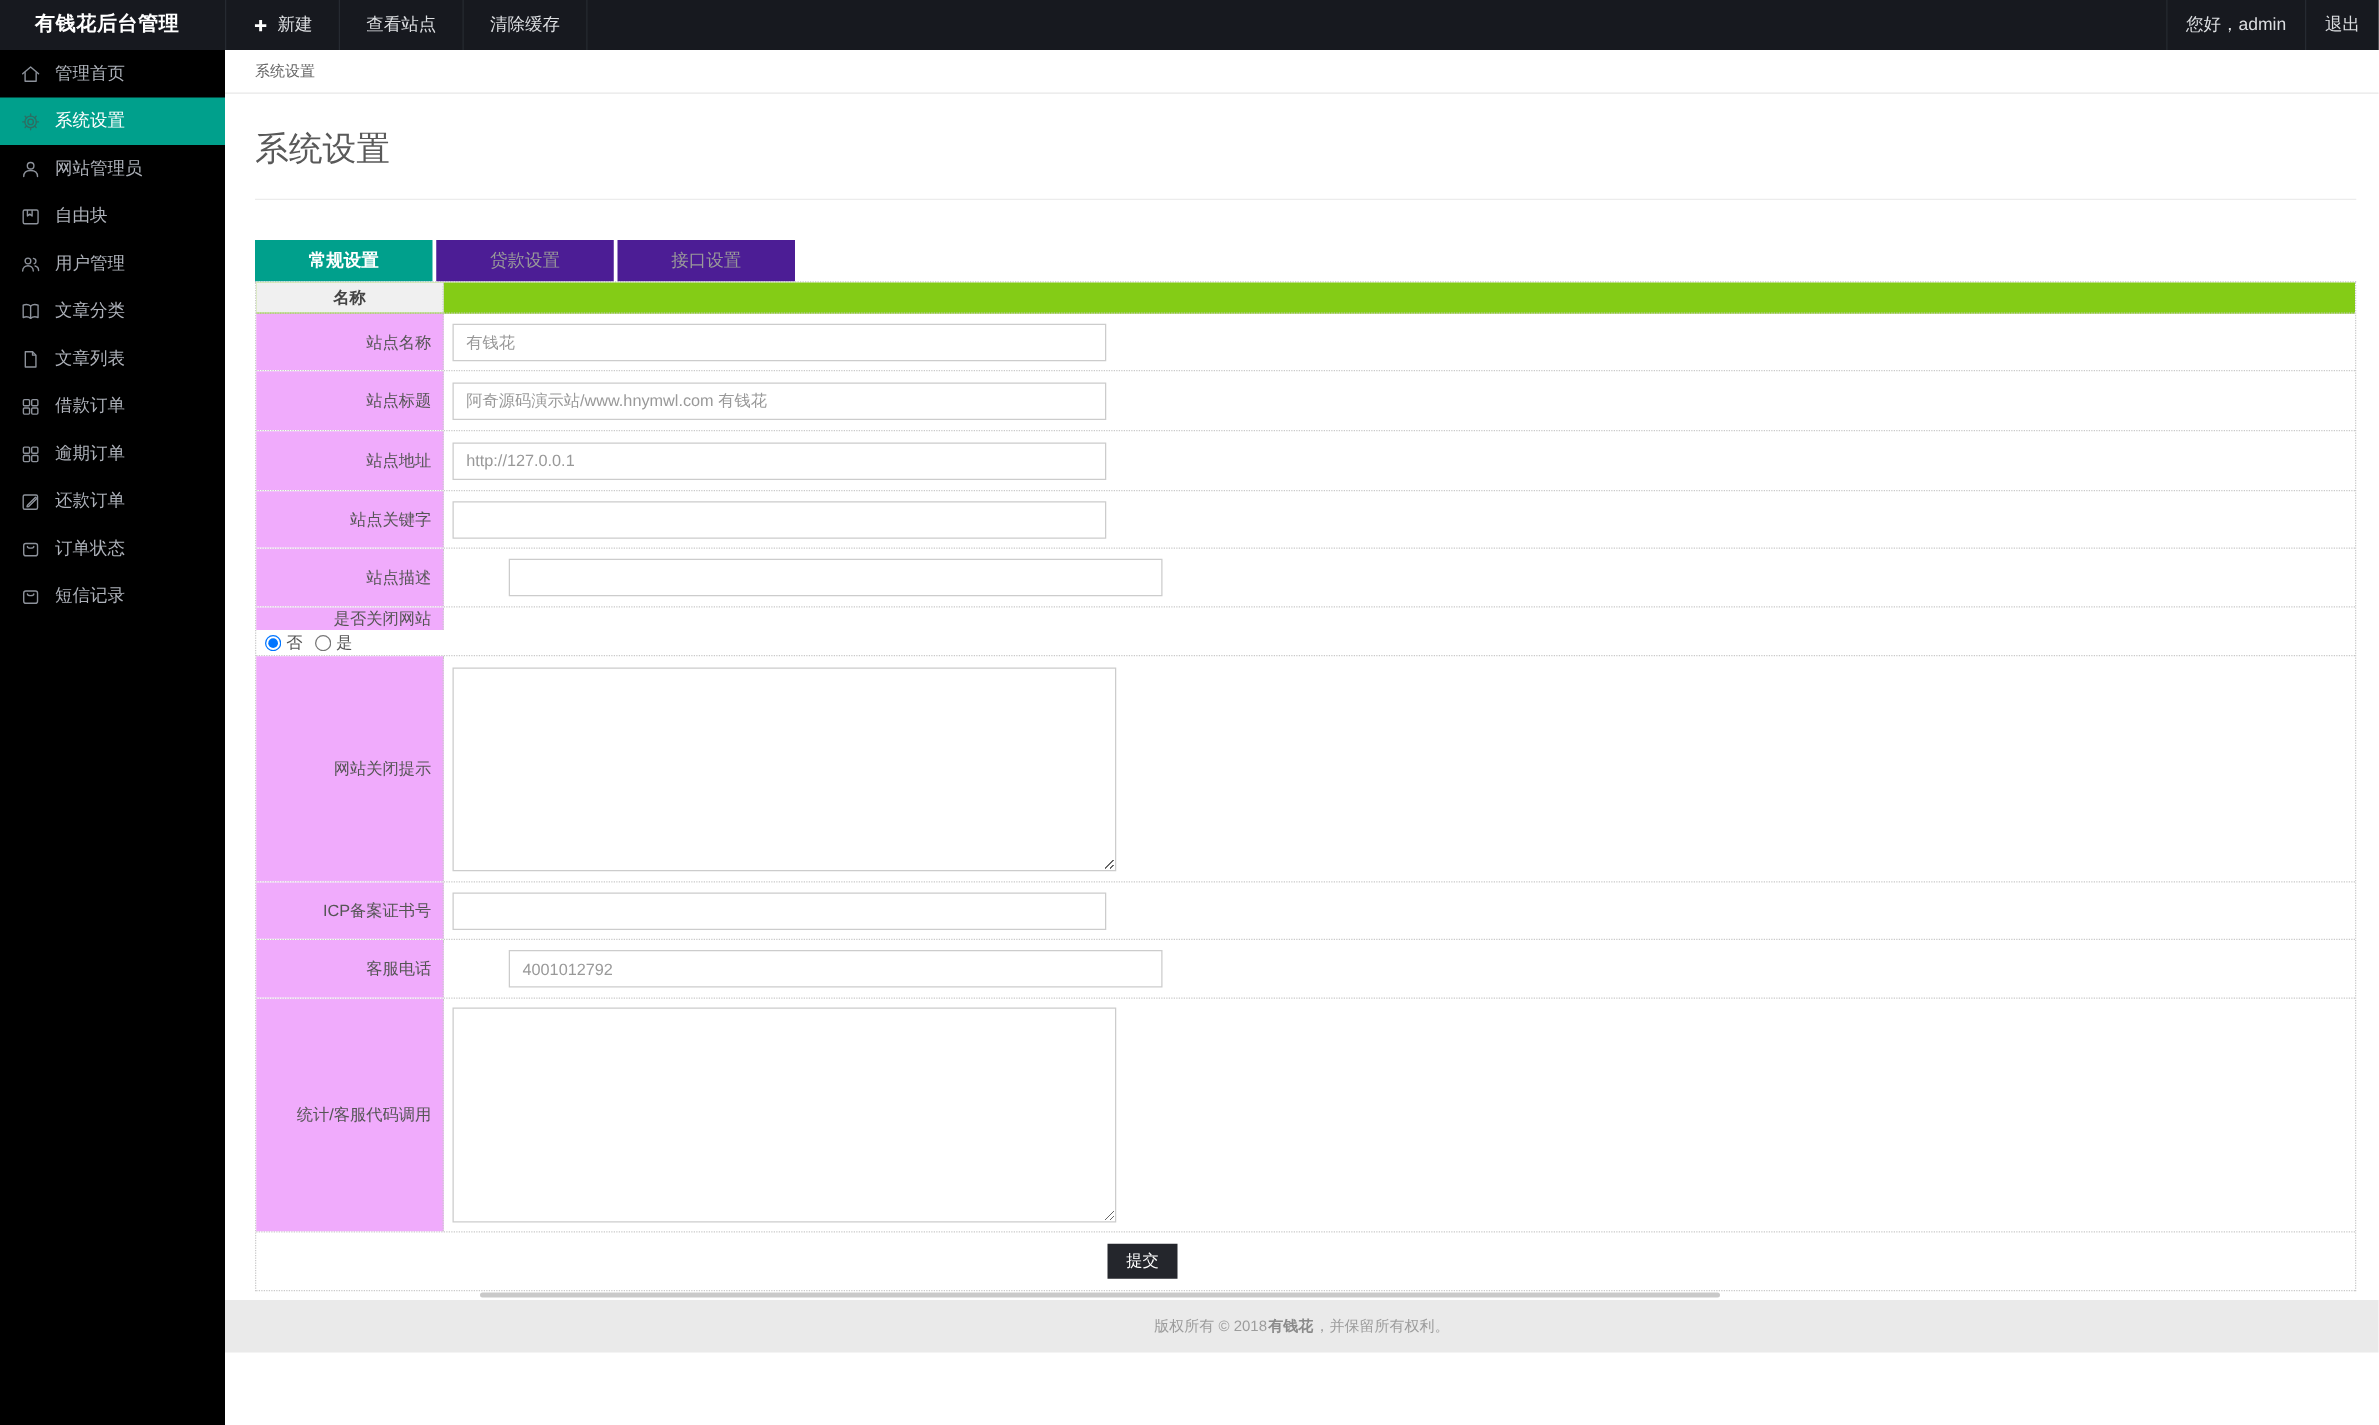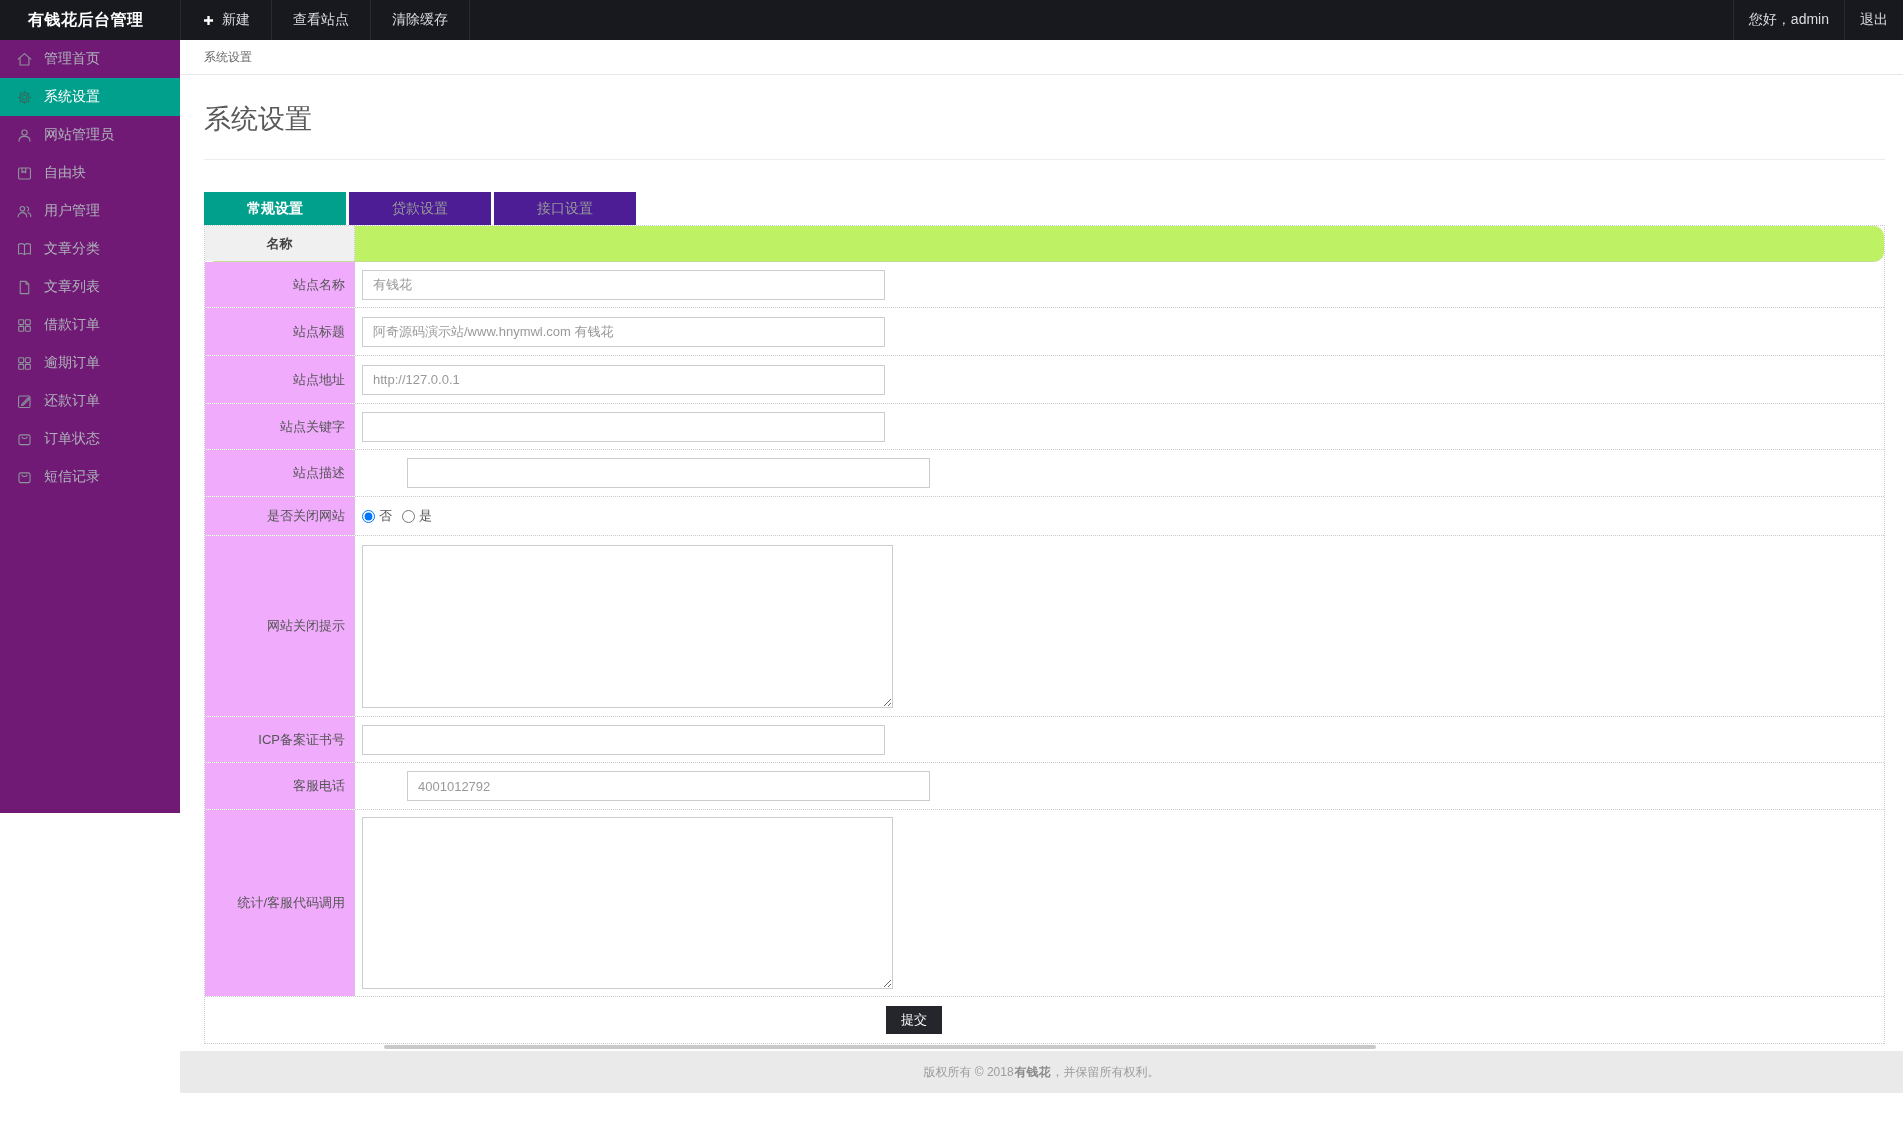--- a/index.html
+++ b/index.html
@@ -14,22 +14,22 @@
   .tb-menu { display: flex; }
   .tb-item { display: flex; align-items: center; gap: 7px; padding: 0 21px;
     color: #dcdee1; font-size: 14px; border-left: 1px solid #262a31; cursor: pointer; }
   .tb-item:last-child { border-right: 1px solid #262a31; }
   .tb-spacer { flex: 1; }
   .tb-right { display: flex; }
   .tb-right .tb-item { border-right: none; border-left: 1px solid #262a31; padding: 0 15px; }
   .plus-ic { width: 13px; height: 13px; display: inline-block; }
 
   
-  .sidebar { position: absolute; left: 0; top: 40px; width: 180px; height: 773px;
-    background: #701a75; }
+  .sidebar { position: absolute; left: 0; top: 40px; width: 180px; height: 1100px;
+    background: #000000; }
   .side-item { height: 38px; display: flex; align-items: center; gap: 11px;
     padding-left: 16px; color: #aeb2ba; font-size: 14px; cursor: pointer; }
   .side-item .icon { width: 17px; height: 17px; color: #8d929b; flex: none; display: flex; }
   .side-item.active { background: #00a08c; color: #ffffff; }
   .side-item.active .icon { color: #2d6e63; }
   .side-item svg { width: 17px; height: 17px; }
 
   
   .main { position: absolute; left: 180px; top: 40px; width: 1723px; height: 1100px;
     background: #fff; overflow: hidden; }
@@ -46,27 +46,27 @@
     font-size: 14px; background: #4c1d95; color: #999; margin-right: 3px; cursor: pointer; }
   .tab.active { background: #00a08c; color: #fff; font-weight: bold; }
 
   
   .ftable { border: 1px dotted #c9c9c9; border-bottom: none; }
   .frow { display: flex; border-bottom: 1px dotted #c9c9c9; }
   .cell-l { width: 150px; flex: none; border-right: 1px dotted #c9c9c9;
     display: flex; align-items: center; justify-content: flex-end; padding-right: 9px;
     font-size: 13px; color: #555; background: #f0abfc; }
   .cell-r { flex: 1; display: flex; align-items: center; padding-left: 7px; }
-  .frow.head { height: 36px; background: #bef264; border-radius: 10px; }
+  .frow.head { height: 25px; background: #84cc16; }
   .frow.head .cell-l { background: #f0f0f0; justify-content: center; padding-right: 0;
     font-weight: bold; color: #444; }
   .frow.head .cell-r { justify-content: center; padding-left: 0; font-weight: bold;
     color: #444; font-size: 13px; }
   .h46 { height: 46px; } .h48 { height: 48px; } .h47 { height: 47px; gap: 45px; }
-  .h39 { height: 39px; } .h181 { height: 181px; } .h187 { height: 187px; }
+  .h39 { height: 39px; flex-direction: column; } .h181 { height: 181px; } .h187 { height: 187px; }
   .txt-input { width: 523px; height: 30px; border: 1px solid #ccc; background: #fff;
     padding: 0 10px; font-size: 13px; color: #999; outline: none;
     font-family: "Liberation Sans", "DejaVu Sans", sans-serif; }
   .txt-area { width: 531px; border: 1px solid #ccc; background: #fff; padding: 6px 8px;
     font-size: 13px; color: #666; outline: none; resize: both;
     font-family: "Liberation Sans", "DejaVu Sans", sans-serif; }
   .ta-1 { height: 163px; } .ta-2 { height: 172px; }
   .radio-group { display: flex; align-items: center; font-size: 13px; color: #555; }
   .radio-group input { margin-right: 4px; }
   .radio-group label { margin-right: 10px; }

